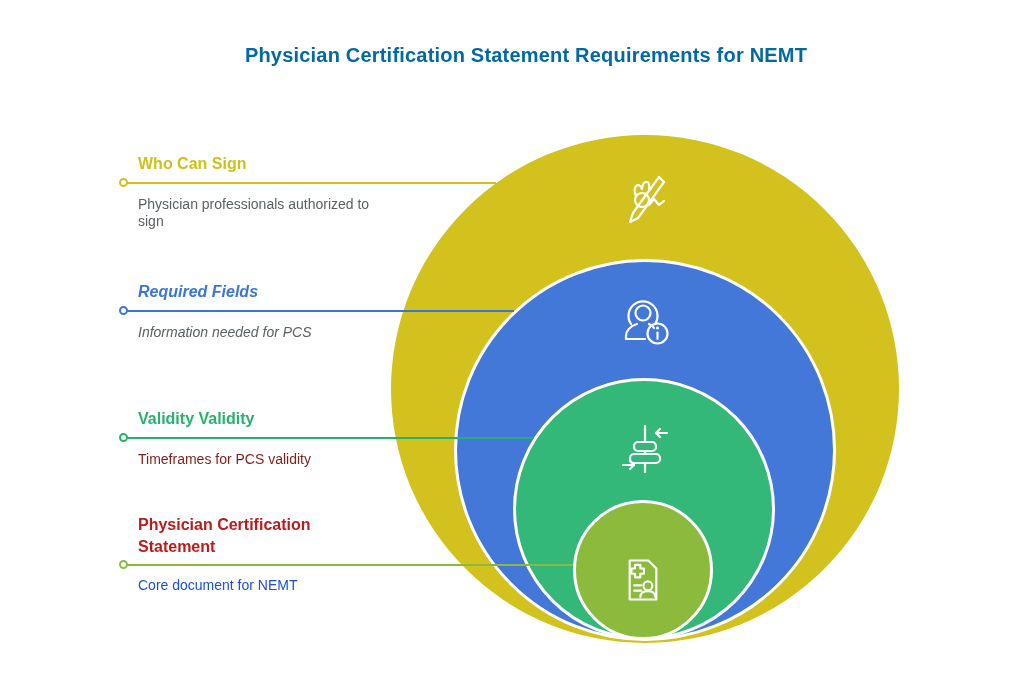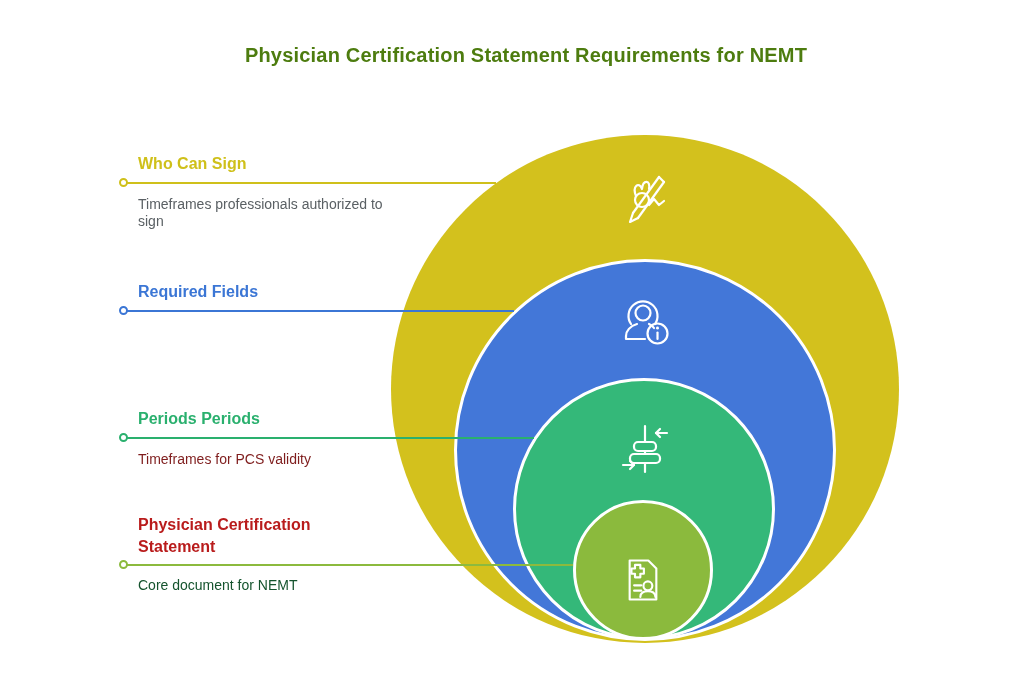--- a/index.html
+++ b/index.html
@@ -60,21 +60,21 @@
     position: absolute;
     font-size: 14px;
     line-height: 17px;
   }
 </style>
 </head>
 <body>
 
 <div class="canvas">
 
-  <div class="main-title" style="color: #4d7c0f; padding-left: 28px;">Physician Certification Statement Requirements for NEMT</div>
+  <div class="main-title" style="color: #0369a1; padding-left: 28px;">Physician Certification Statement Requirements for NEMT</div>
 
   <div class="circle circle-yellow" style="background-color: rgb(211, 193, 29);"></div>
   <div class="circle circle-blue ringed" style="background-color: rgb(67, 119, 216);"></div>
   <div class="circle circle-green ringed" style="background-color: rgb(52, 184, 121);"></div>
   <div class="circle circle-olive ringed" style="background-color: rgb(139, 186, 61);"></div>
 
   <div class="ring-icon" style="left:617px; top:169px;">
     <svg width="56" height="56" viewBox="0 0 56 56" fill="none" stroke="#ffffff" stroke-width="2.2" stroke-linecap="round" stroke-linejoin="round">
       <path d="M42,8 L47,13"></path>
       <path d="M42,8 L16,44"></path>
@@ -127,30 +127,31 @@
   <div class="leader-dot" style="left: 119px; top: 306px; border-color: rgb(59, 118, 213);"></div>
 
   <div class="leader-line" style="left: 124px; top: 437px; width: 410px; background-color: rgb(42, 176, 110);"></div>
   <div class="leader-dot" style="left: 119px; top: 433px; border-color: rgb(42, 176, 110);"></div>
 
   <div class="leader-line" style="left: 124px; top: 564px; width: 449px; background-color: rgb(140, 186, 62);"></div>
   <div class="leader-dot" style="left: 119px; top: 560px; border-color: rgb(140, 186, 62);"></div>
 
   <div class="label-group" style="left:138px; top:153px;">
     <div class="label-title" style="width: 260px; color: rgb(207, 192, 26);">Who Can Sign</div>
-    <div class="label-desc" style="top: 43px; width: 250px; color: rgb(90, 96, 100);">Timeframes professionals authorized to sign</div>
+    <div class="label-desc" style="top: 43px; width: 250px; color: rgb(90, 96, 100);">Physician professionals authorized to sign</div>
   </div>
 
-  <div class="label-group" style="left:138px; top:281px;">
+  <div class="label-group" style="left:138px; top:281px;font-style:italic;">
     <div class="label-title" style="width: 260px; color: rgb(59, 118, 213);">Required Fields</div>
+    <div class="label-desc" style="top: 43px; width: 260px; color: rgb(90, 96, 100);">Information needed for PCS</div>
   </div>
 
   <div class="label-group" style="left:138px; top:408px;">
-    <div class="label-title" style="width: 260px; color: rgb(42, 176, 110);">Periods Periods</div>
+    <div class="label-title" style="width: 260px; color: rgb(42, 176, 110);">Validity Validity</div>
     <div class="label-desc" style="top: 43px; width: 260px; color: #7f1d1d;">Timeframes for PCS validity</div>
   </div>
 
   <div class="label-group" style="left:138px; top:514px;">
     <div class="label-title" style="width: 230px; color: #b91c1c;">Physician Certification Statement</div>
-    <div class="label-desc" style="top: 63px; width: 260px; color: #14532d;">Core document for NEMT</div>
+    <div class="label-desc" style="top: 63px; width: 260px; color: #1d4ed8;">Core document for NEMT</div>
   </div>
 
 </div>
 
 </body></html>

